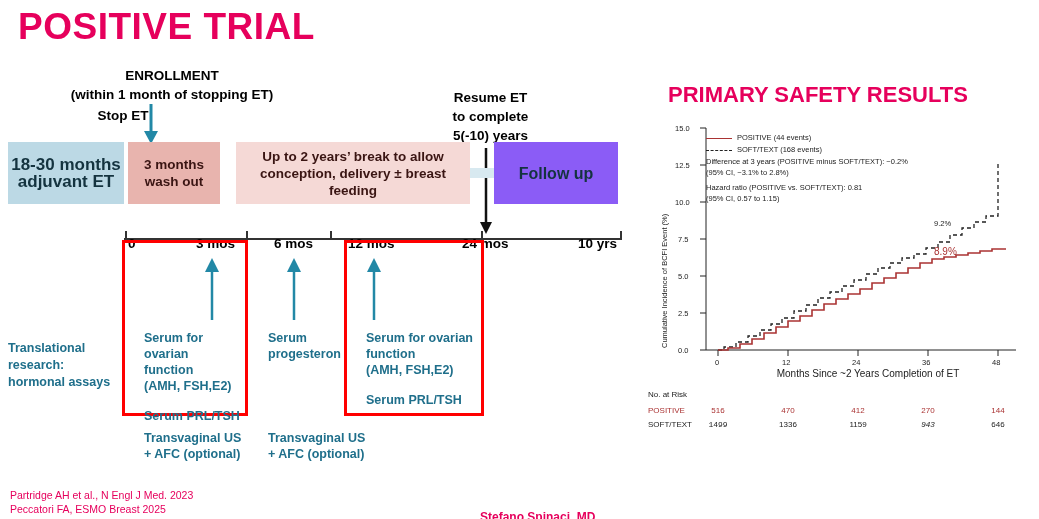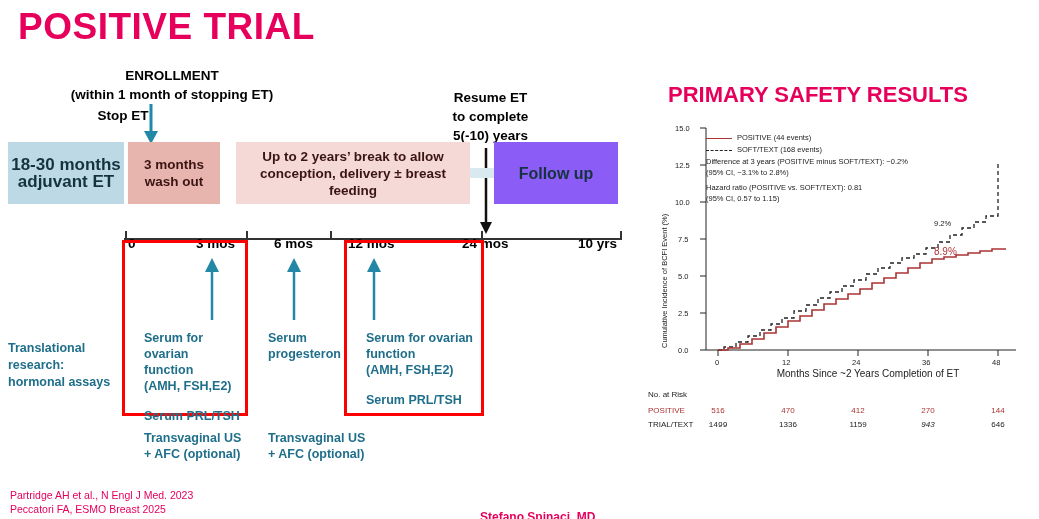--- a/index.html
+++ b/index.html
@@ -322,21 +322,21 @@
   <div class="km-annot" style="left:58px;top:38px;">Difference at 3 years (POSITIVE minus SOFT/TEXT): −0.2%</div>
   <div class="km-annot" style="left:58px;top:49px;">(95% CI, −3.1% to 2.8%)</div>
   <div class="km-annot" style="left:58px;top:64px;">Hazard ratio (POSITIVE vs. SOFT/TEXT): 0.81</div>
   <div class="km-annot" style="left:58px;top:75px;">(95% CI, 0.57 to 1.15)</div>
 
   <div class="km-annot" style="left:286px;top:100px;">9.2%</div>
   <div class="km-annot-red" style="left:286px;top:128px;">8.9%</div>
 
   <div class="km-risk-label" style="left:0px;top:272px;">No. at Risk</div>
   <div class="km-risk-label pos" style="left:0px;top:288px;">POSITIVE</div>
-  <div class="km-risk-label" style="left:0px;top:302px;">TRIAL/TEXT</div>
+  <div class="km-risk-label" style="left:0px;top:302px;">SOFT/TEXT</div>
 
   <div class="km-risk-num pos" style="left:53px;top:288px;">516</div>
   <div class="km-risk-num pos" style="left:123px;top:288px;">470</div>
   <div class="km-risk-num pos" style="left:193px;top:288px;">412</div>
   <div class="km-risk-num pos" style="left:263px;top:288px;">270</div>
   <div class="km-risk-num pos" style="left:333px;top:288px;">144</div>
 
   <div class="km-risk-num" style="left:53px;top:302px;font-family:Liberation Mono, monospace;">1499</div>
   <div class="km-risk-num" style="left:123px;top:302px;">1336</div>
   <div class="km-risk-num" style="left:193px;top:302px;">1159</div>

